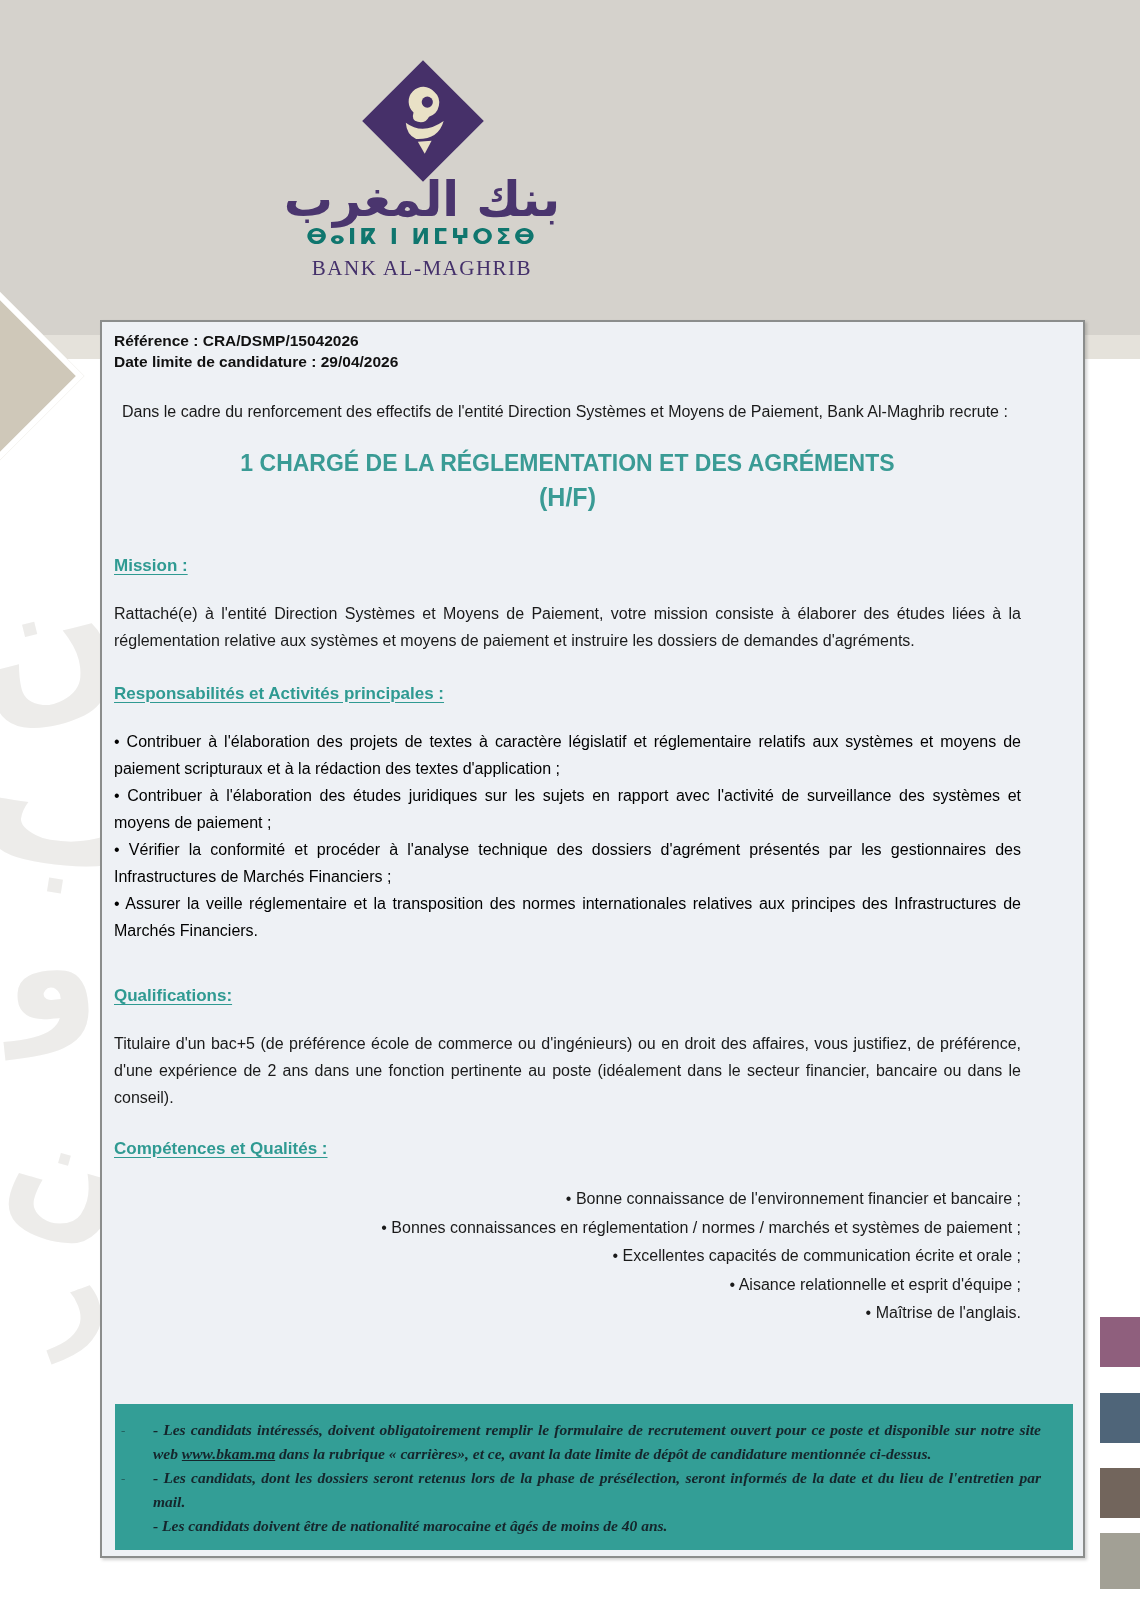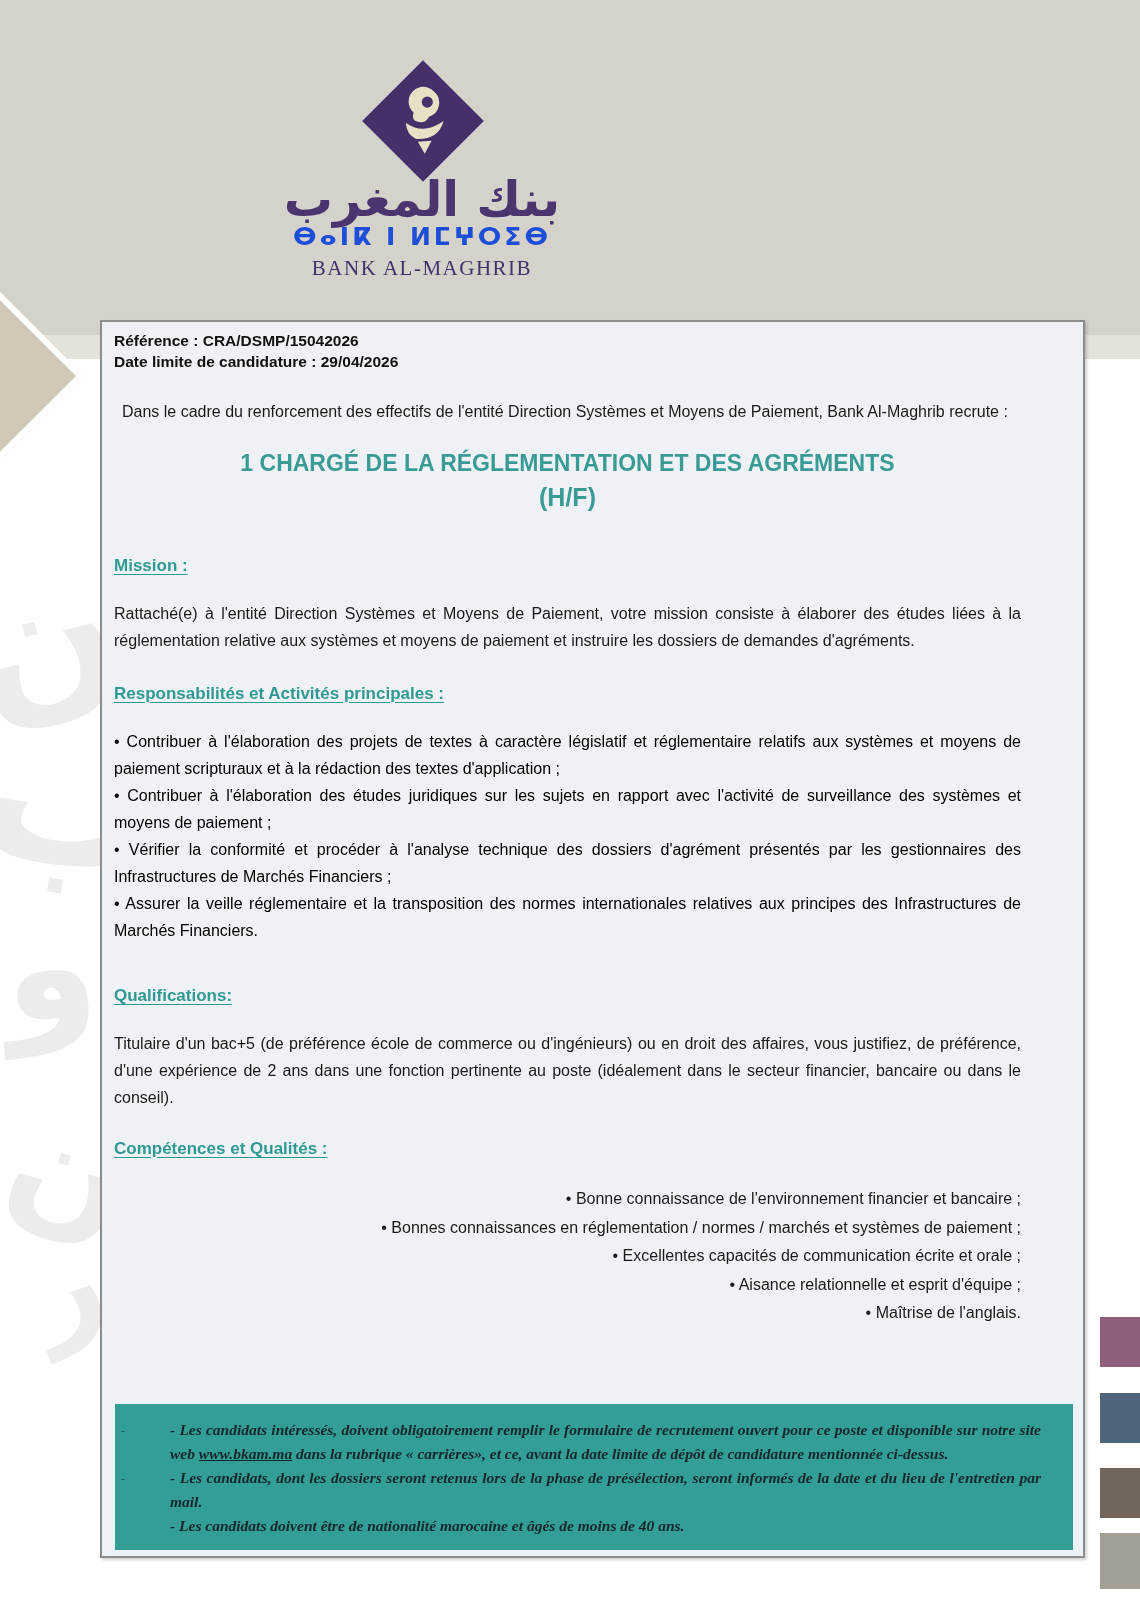--- a/index.html
+++ b/index.html
@@ -33,21 +33,21 @@
     position:absolute;left:23px;top:18px;width:86px;height:86px;
     background:#463069;transform:rotate(45deg);
   }
   .bird{position:absolute;left:23px;top:16px;width:86px;height:90px;}
   .logo-arabic{
     font-family:"DejaVu Sans",sans-serif;
     font-size:49px;font-weight:bold;color:#4a356e;line-height:52px;margin-top:-10px;
   }
   .logo-tifinagh{
     font-family:"DejaVu Sans",sans-serif;
-    font-size:25px;font-weight:bold;color:#1d4ed8;letter-spacing:3px;line-height:22px;margin-top:0px;
+    font-size:22px;font-weight:bold;color:#0f766e;letter-spacing:3px;line-height:22px;margin-top:0px;
   }
   .logo-latin{
     font-family:"Liberation Serif","DejaVu Serif",serif;
     font-size:21px;color:#44306a;letter-spacing:1.5px;line-height:24px;margin-top:8px;
   }
 
   
   .card{
     position:absolute;left:100px;top:320px;width:985px;height:1238px;
     background:#eef1f5;border:2px solid #8b8d8c;box-sizing:border-box;
@@ -74,21 +74,21 @@
   .skill-list{margin-top:26px;}
   .skill{font-size:16px;color:#1a1a1a;line-height:28.5px;margin:0;text-align:right;}
   .skill::before{content:"\2022  ";}
 
   
   .footer-box{
     position:absolute;left:13px;right:10px;bottom:6px;
     background:#339e96;padding:14px 32px 12px 0;box-sizing:border-box;
   }
   .fitem{
-    position:relative;margin:0;padding-left:55px;
+    position:relative;margin:0;padding-left:38px;
     font-family:"Liberation Serif","DejaVu Serif",serif;
     font-style:italic;font-weight:bold;
     font-size:15.5px;line-height:24px;color:#15262c;text-align:justify;
   }
   .fitem.dash::before{
     content:"-";position:absolute;left:6px;top:1px;
     font-weight:normal;font-style:normal;font-size:13px;color:rgba(20,40,45,0.55);
   }
   .flink{text-decoration:underline;color:#15262c;cursor:pointer;}
 

